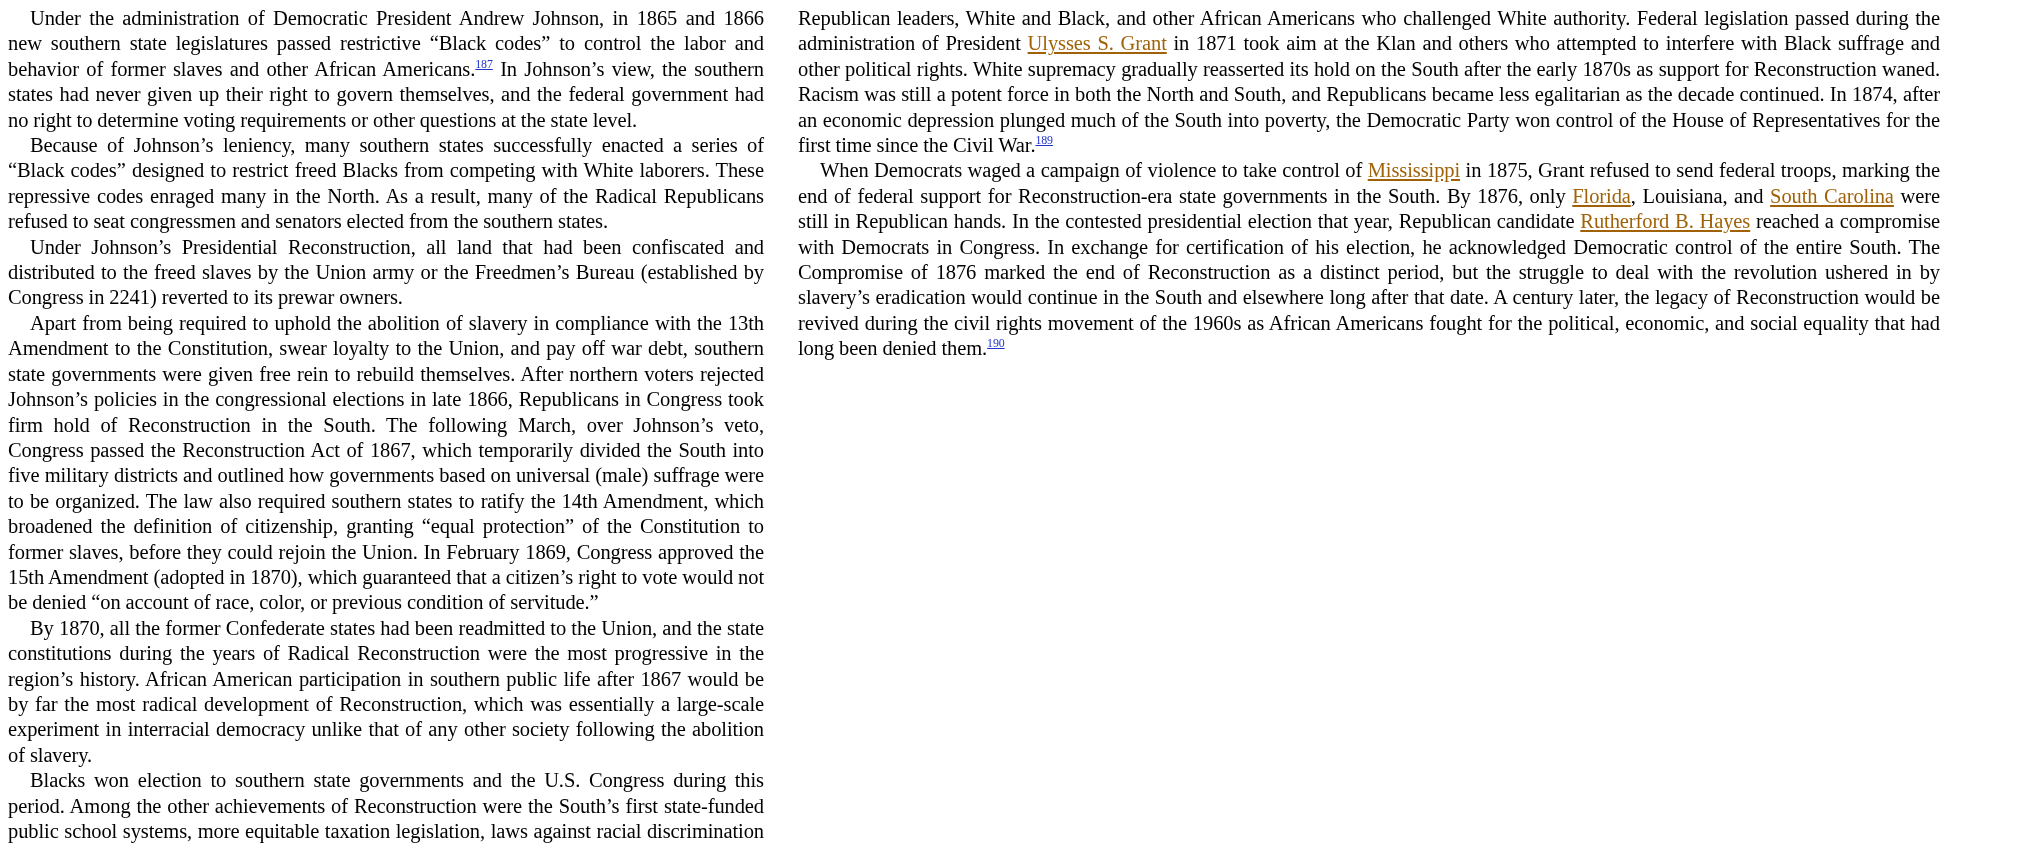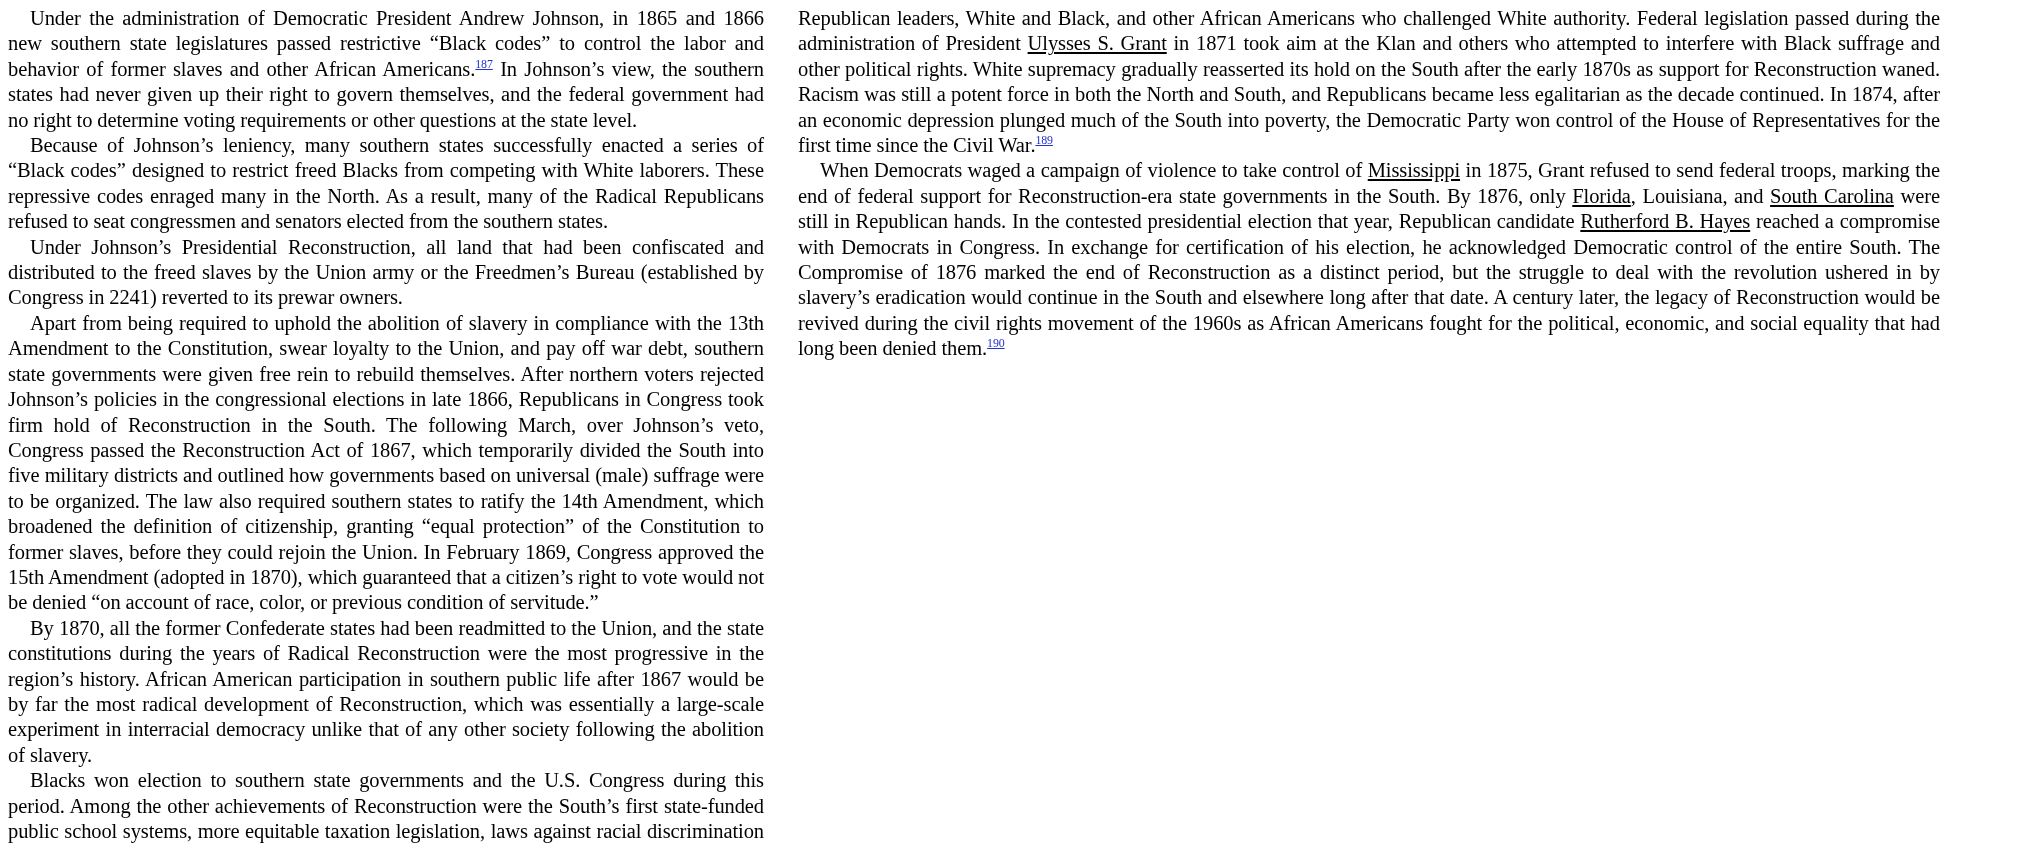--- a/index.html
+++ b/index.html
@@ -43,21 +43,21 @@
     font-size: 20.5px;
     line-height: 25.4px;
     letter-spacing: -0.1px;
     word-spacing: 0px;
     hyphens: none;
   }
   p.para.noindent {
     text-indent: 0;
   }
   a.inlink {
-    color: #000000;
+    color: #a16207;
     text-decoration: underline;
     text-underline-offset: 2px;
   }
   sup.fn {
     font-size: 0.58em;
     vertical-align: super;
     line-height: 0;
   }
   sup.fn a {
     color: #2233cc;

